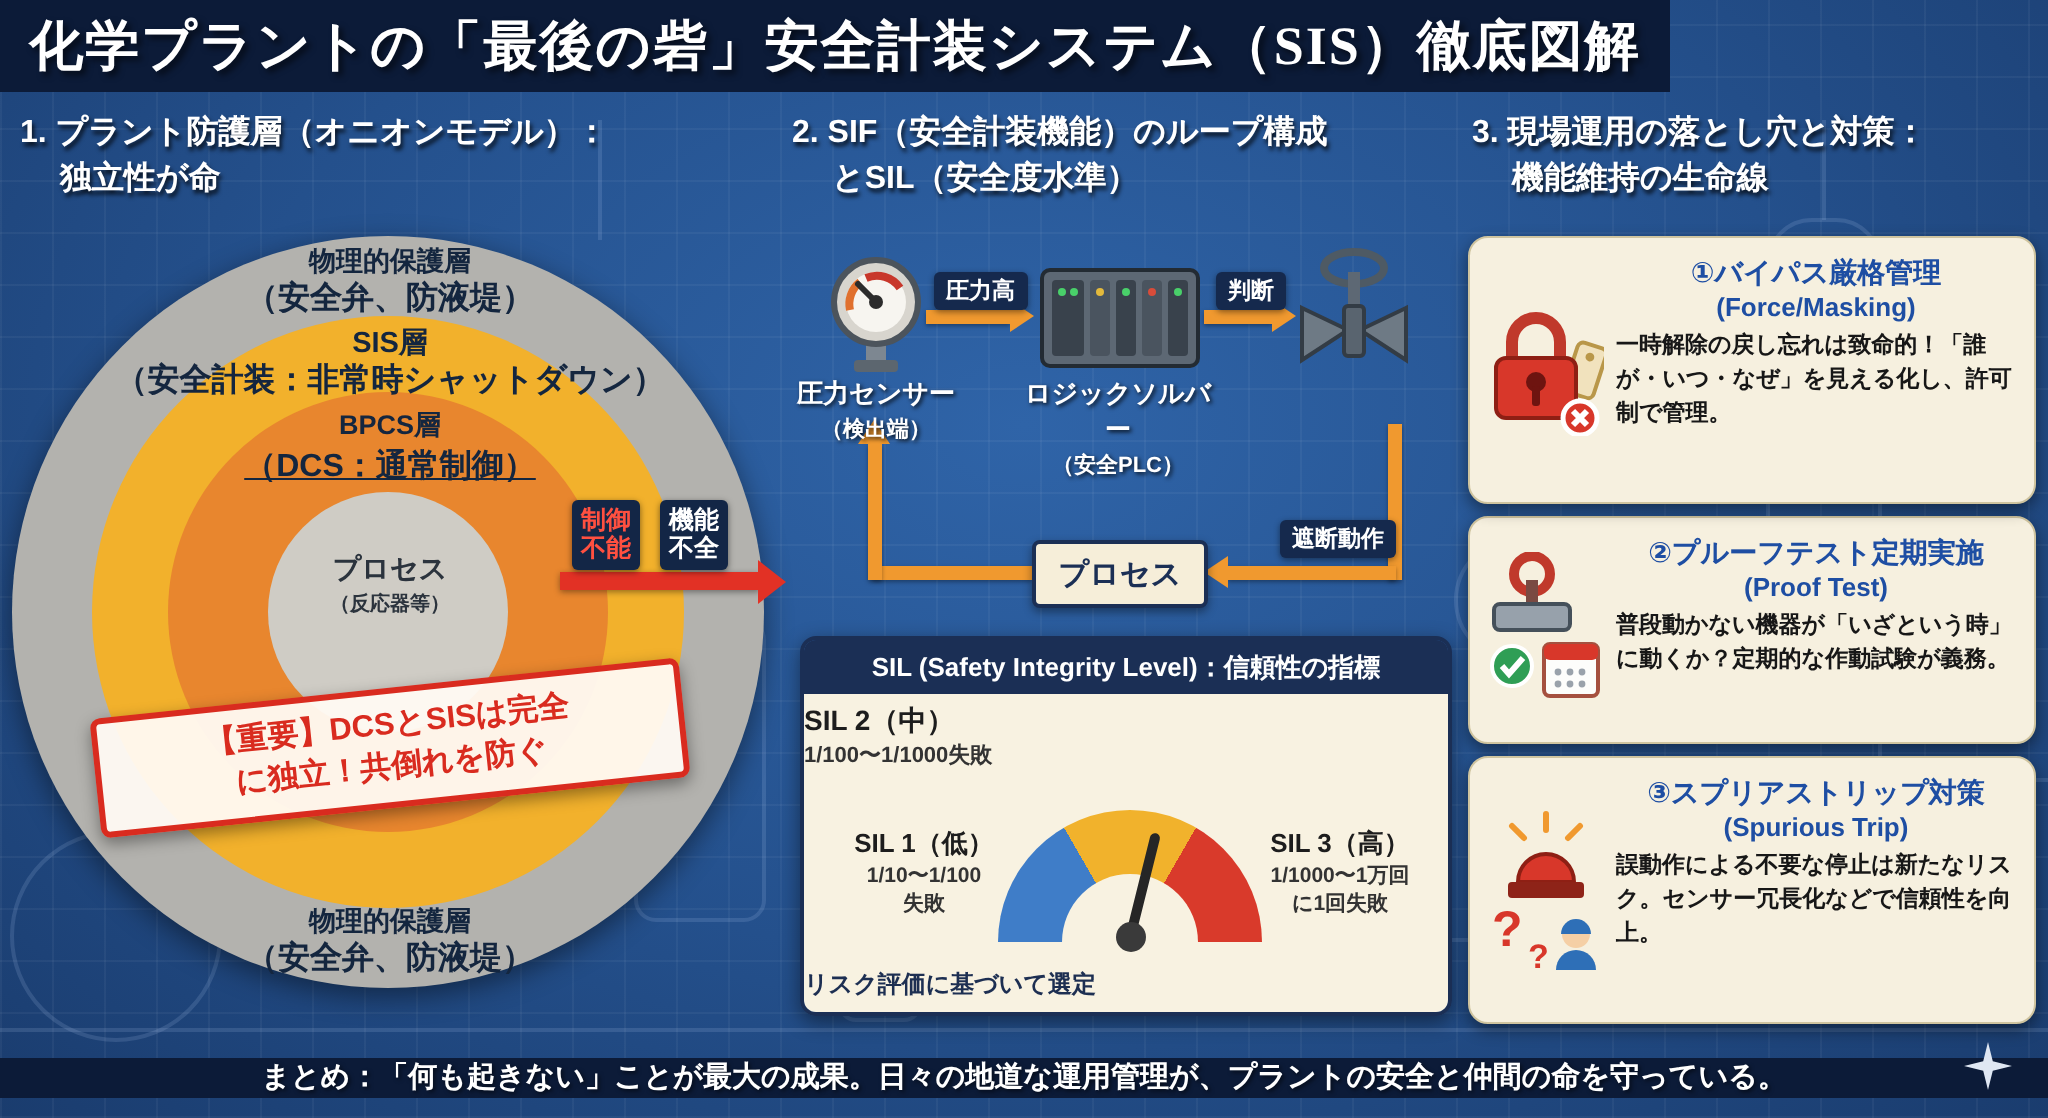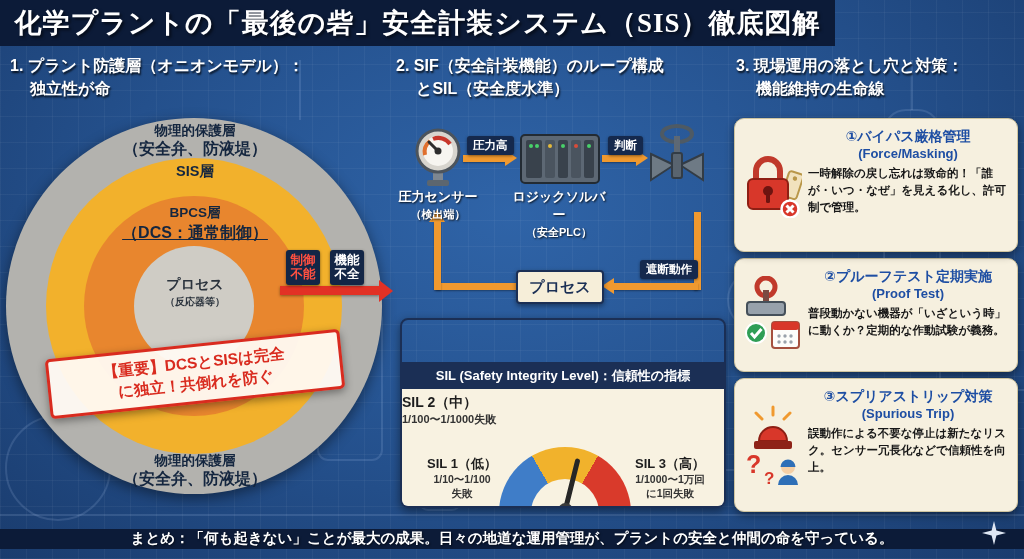--- a/index.html
+++ b/index.html
@@ -64,21 +64,21 @@
   .ah-left  { border-top:8px solid transparent; border-bottom:8px solid transparent; border-right:12px solid #f0992f; }
   .ah-up    { border-left:8px solid transparent; border-right:8px solid transparent; border-bottom:12px solid #f0992f; }
   .process-box { position:absolute; left:516px; top:270px; width:88px; height:34px; z-index:3;
     background:#f6eed9; border:2px solid #1b2f55; border-radius:4px; display:flex; align-items:center; justify-content:center;
     color:#1b2f55; font-weight:bold; font-size:15px; box-shadow:0 2px 5px rgba(0,0,0,.4); }
 
   
   .sil-panel { position:absolute; left:400px; top:318px; width:326px; height:190px; z-index:3;
     border:2px solid #1b2f55; border-radius:8px; overflow:hidden; box-shadow:0 3px 10px rgba(0,0,0,.45); }
   .sil-header { height:27px; background:#1b2f55; color:#fff; font-size:13px; font-weight:bold;
-    display:flex; align-items:center; justify-content:center; white-space:nowrap;margin-top:42px; }
+    display:flex; align-items:center; justify-content:center; white-space:nowrap; }
   .sil-body { position:relative; height:161px; background:#f8f2e1; }
   .sil-center { position:absolute; left:0; width:100%; text-align:left; }
   .sil2-label { top:5px; font-size:14px; font-weight:bold; color:#1d1d1d; }
   .sil2-sub { top:23px; font-size:11px; color:#333; font-weight:bold; }
   .sil-side { position:absolute; text-align:center; color:#1d1d1d; }
   .sil-side .lab { font-size:13px; font-weight:bold; }
   .sil-side .sub { font-size:10.5px; font-weight:bold; color:#333; }
   .gauge { position:absolute; left:97px; top:58px; width:132px; height:66px;
     border-radius:66px 66px 0 0;
     background:conic-gradient(from 270deg at 50% 100%, #3f7dc8 0deg 60deg, #f1b22c 60deg 120deg, #d93a2b 120deg 180deg, transparent 180deg); }
@@ -128,20 +128,21 @@
 
   <div class="onion">
     <div class="ring ring-outer"></div>
     <div class="ring ring-sis"></div>
     <div class="ring ring-bpcs"></div>
     <div class="ring ring-core"></div>
 
     <div class="onion-label ol-main" style="top:18px;">物理的保護層</div>
     <div class="onion-label ol-sub" style="top:35px;">（安全弁、防液堤）</div>
     <div class="onion-label ol-main" style="top:58px;font-size:14.5px;">SIS層</div>
+    <div class="onion-label ol-sub" style="top:76px;">（安全計装：非常時シャットダウン）</div>
     <div class="onion-label ol-main" style="top:100px;">BPCS層</div>
     <div class="onion-label ol-sub" style="top:119px;text-decoration:underline;">（DCS：通常制御）</div>
     <div class="onion-label core-main" style="top:172px;">プロセス</div>
     <div class="onion-label core-sub" style="top:191px;">（反応器等）</div>
     <div class="onion-label ol-main" style="top:348px;">物理的保護層</div>
     <div class="onion-label ol-sub" style="top:365px;">（安全弁、防液堤）</div>
 
     <div class="fail-pill fail-red" style="left:284px;top:146px;">制御不能</div>
     <div class="fail-pill fail-white" style="left:328px;top:146px;">機能不全</div>
     <div class="red-arrow" style="left:278px;top:182px;width:100px;"></div>

